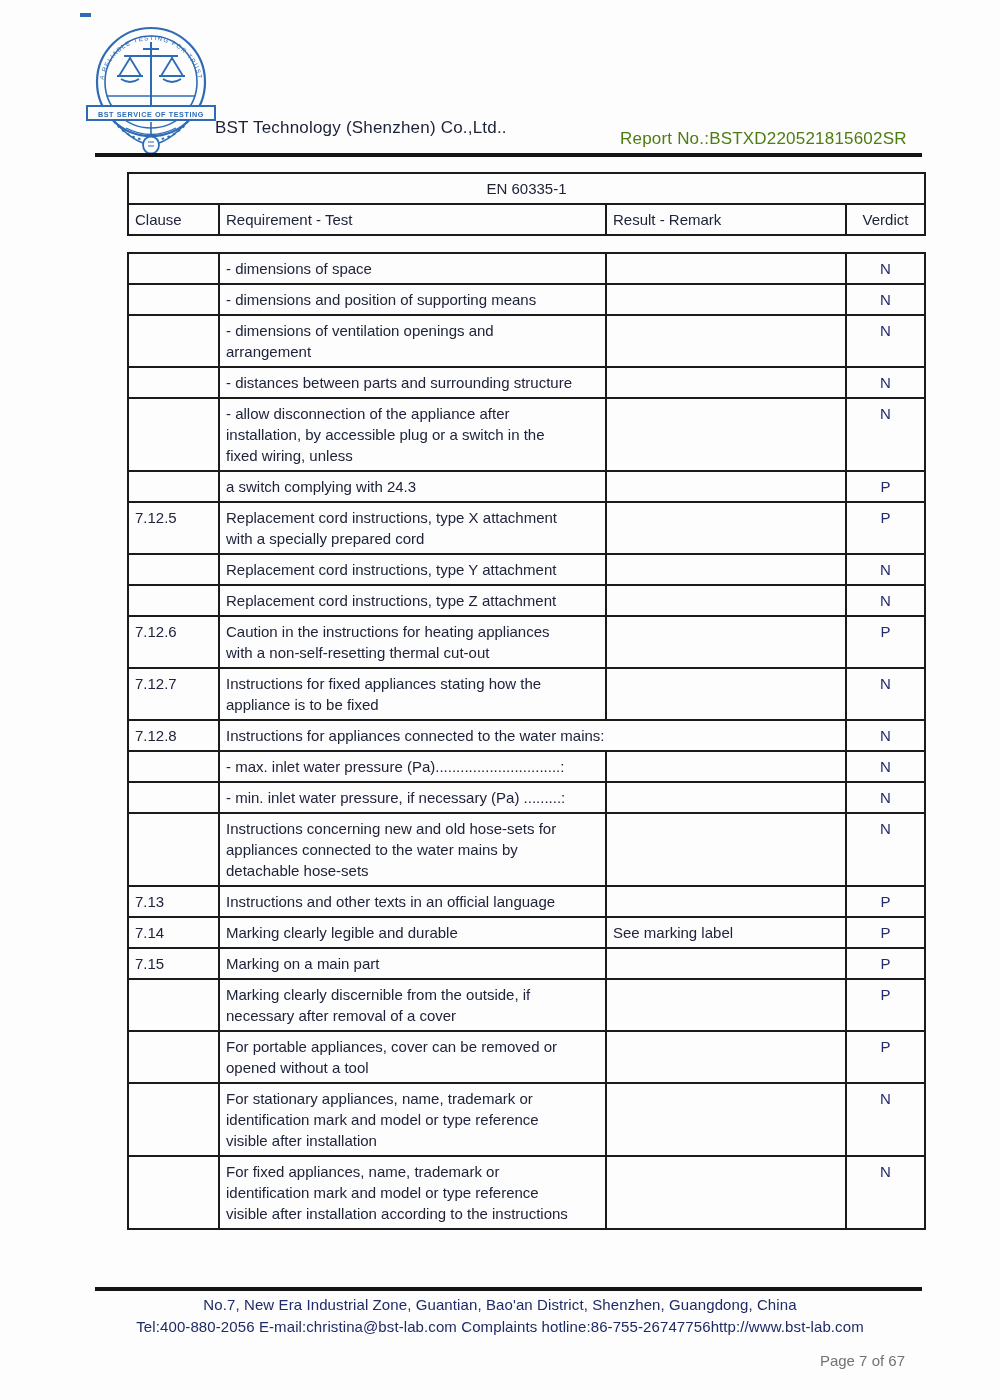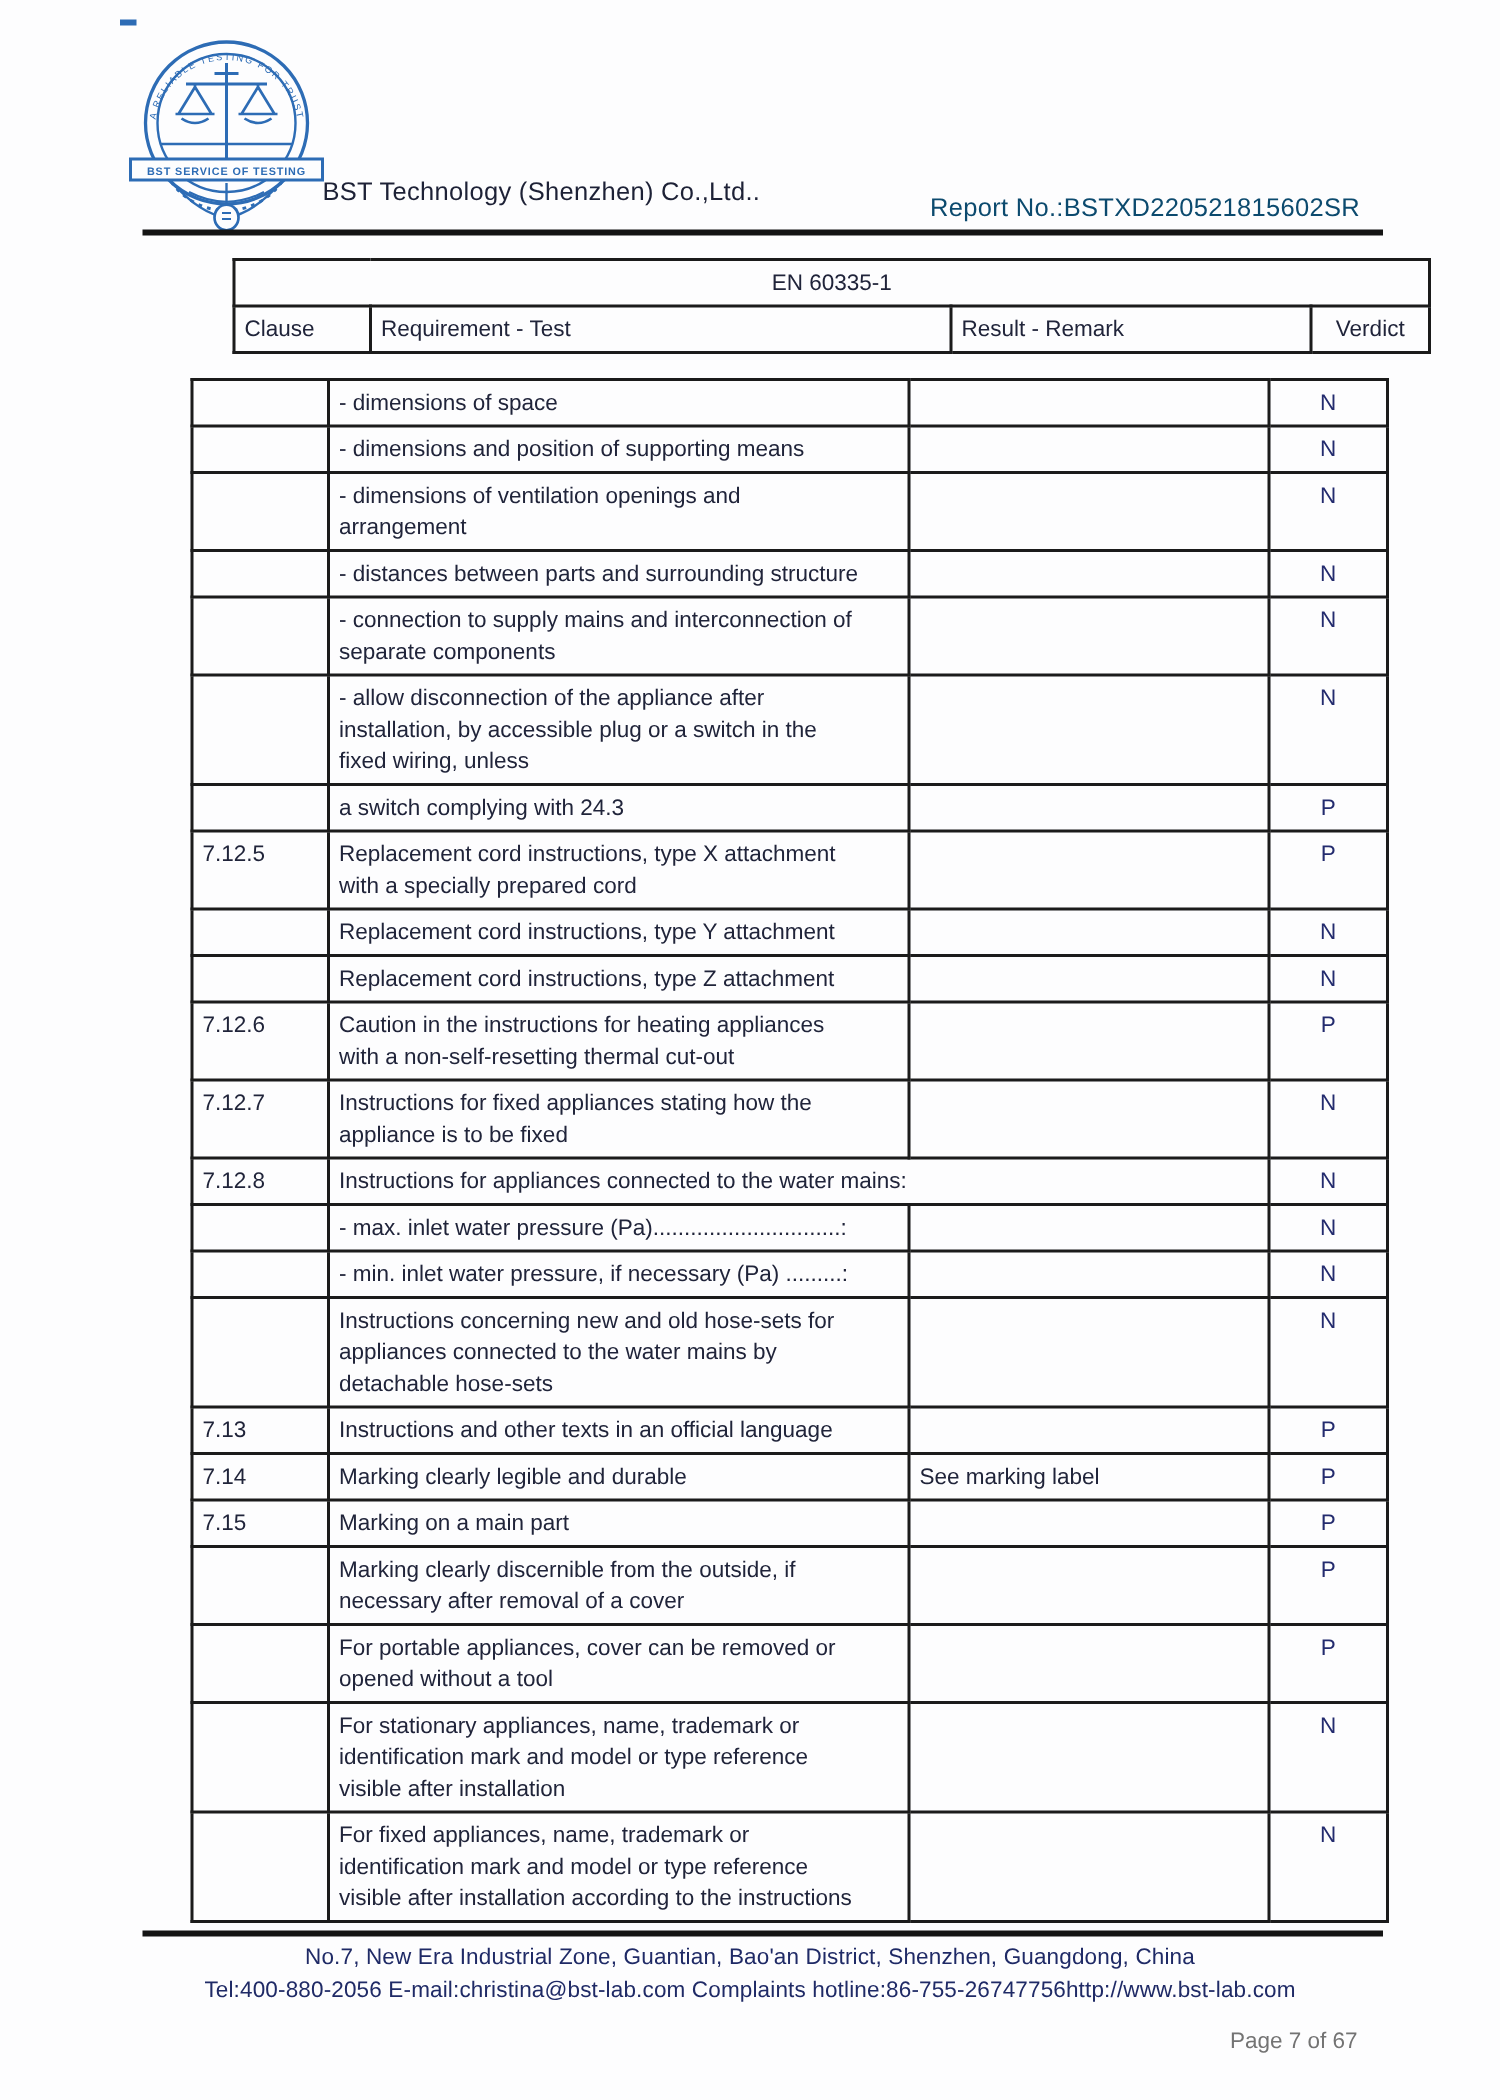--- a/index.html
+++ b/index.html
@@ -16,35 +16,35 @@
     position:absolute;left:80px;top:13px;width:11px;height:4px;
     background:#2d6cb5;
   }
   .logo-wrap{position:absolute;left:86px;top:22px;width:130px;height:132px;}
   .company-name{
     position:absolute;left:215px;top:118px;
     font-size:17px;letter-spacing:.2px;color:#1d2136;
   }
   .report-no{
     position:absolute;left:620px;top:129px;
-    font-size:17px;letter-spacing:.2px;color:#0c4a6e;
+    font-size:17px;letter-spacing:.2px;color:#4d7c0f;
   }
   .rule-top{position:absolute;left:95px;top:153px;width:827px;height:4px;background:#141414;}
   .rule-bottom{position:absolute;left:95px;top:1287px;width:827px;height:4px;background:#141414;}
 
   table{border-collapse:collapse;table-layout:fixed;}
   td{
     border:2px solid #1b1b1b;
     padding:4px 6px;
     font-size:15px;line-height:21px;
     vertical-align:top;text-align:left;
     color:#20243a;
     overflow:hidden;
   }
-  .header-table{position:absolute;left:127px;top:172px;width:797px;margin-left:28px;}
+  .header-table{position:absolute;left:127px;top:172px;width:797px;}
   .body-table{position:absolute;left:127px;top:252px;width:797px;border-radius:10px;}
   .title-cell{text-align:center;}
   .cell-req{white-space:pre-wrap;}
   .cell-verdict{text-align:center;color:#232b6e;}
   .hdr-verdict{text-align:center;}
 
   .footer-line{
     position:absolute;left:0;width:1000px;text-align:center;
     font-size:15px;color:#1f2a66;letter-spacing:.1px;
   }
@@ -156,27 +156,20 @@
           <td class="cell-verdict">N</td>
         </tr>
         <tr>
           <td class="cell-clause"></td>
           <td class="cell-req">- distances between parts and surrounding structure</td>
           <td class="cell-result"></td>
           <td class="cell-verdict">N</td>
         </tr>
         <tr>
           <td class="cell-clause"></td>
-          <td class="cell-req">- connection to supply mains and interconnection of
-separate components</td>
-          <td class="cell-result"></td>
-          <td class="cell-verdict">N</td>
-        </tr>
-        <tr>
-          <td class="cell-clause"></td>
           <td class="cell-req">- allow disconnection of the appliance after
 installation, by accessible plug or a switch in the
 fixed wiring, unless</td>
           <td class="cell-result"></td>
           <td class="cell-verdict">N</td>
         </tr>
         <tr>
           <td class="cell-clause"></td>
           <td class="cell-req">a switch complying with 24.3</td>
           <td class="cell-result"></td>

